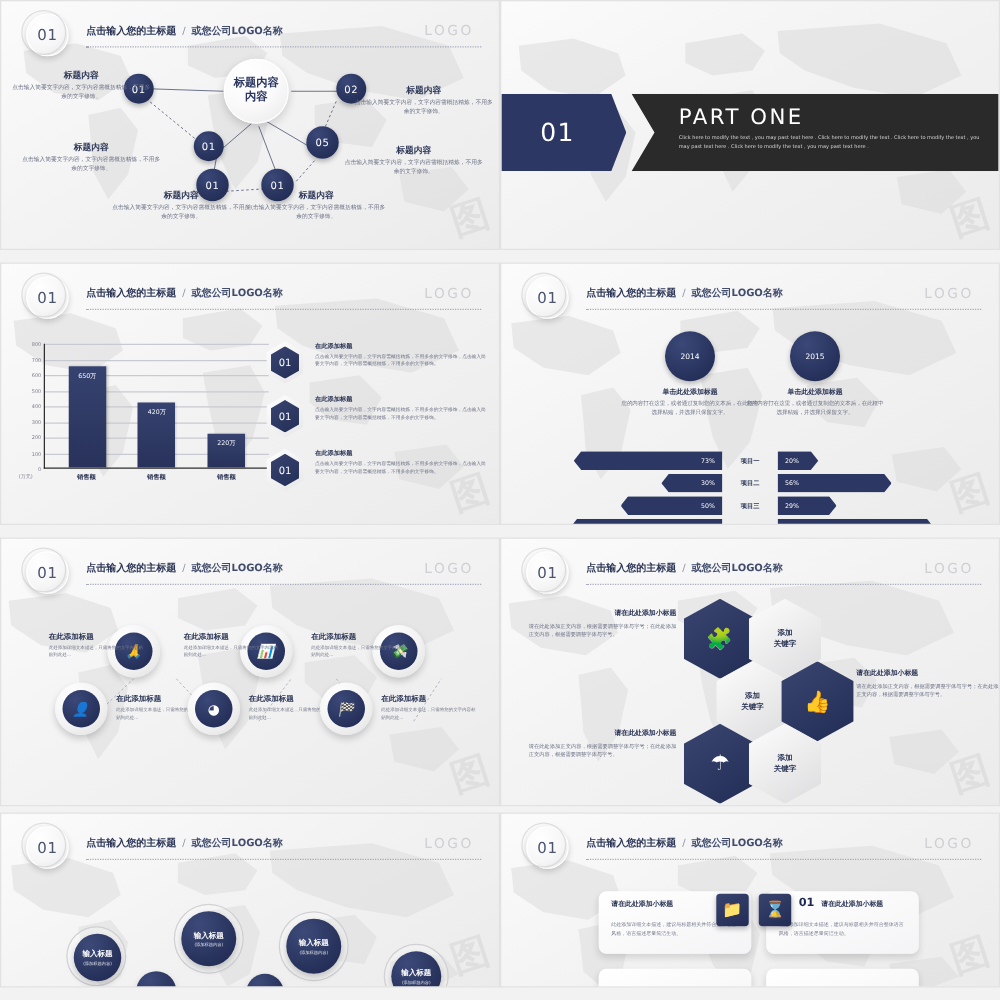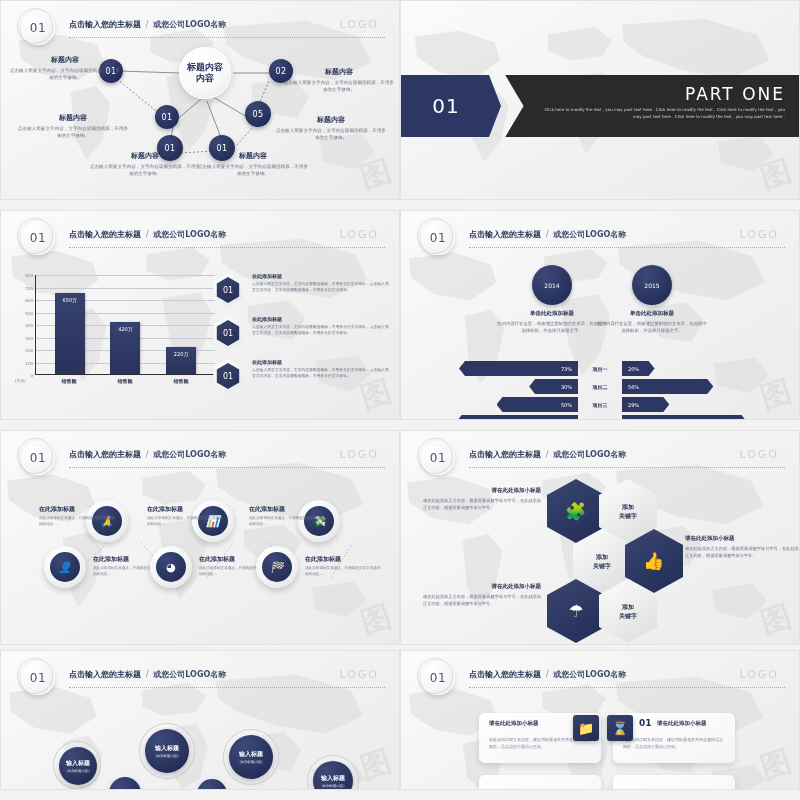--- a/index.html
+++ b/index.html
@@ -97,21 +97,21 @@
     position: absolute; left: 0; top: 0; height: 62px; width: 100px;
     background: #2c3763;
     clip-path: polygon(0 0, 88% 0, 100% 50%, 88% 100%, 0 100%);
     display: flex; align-items: center; justify-content: center;
     color: #fff; font-size: 20px; letter-spacing: 1px; padding-right: 10px;
   }
   .band-body {
     position: absolute; left: 92px; top: 0; right: 0; height: 62px;
     background: #2a2a2a;
     clip-path: polygon(4% 0, 100% 0, 100% 100%, 4% 100%, 10% 50%);
-    padding: 9px 14px 0 50px; color: #fff; text-align: right;
+    padding: 9px 14px 0 50px; color: #fff;
   }
   .band-body .big { font-size: 17px; letter-spacing: 2px; font-weight: 400; }
   .band-body .small { font-size: 4px; line-height: 1.7; color: #d8d8d8; margin-top: 3px; }
 
   
   .chart { position: absolute; left: 14px; top: 64px; width: 200px; height: 118px; }
   .yaxis { position: absolute; left: 0; top: 0; width: 18px; height: 100px; }
   .ylab { position: absolute; right: 0; font-size: 4px; color: #7b7f8d; transform: translateY(-50%); }
   .plot { position: absolute; left: 20px; right: 0; top: 0; height: 100px;
           border-left: .6px solid #2f2f2f; border-bottom: .6px solid #2f2f2f; }

